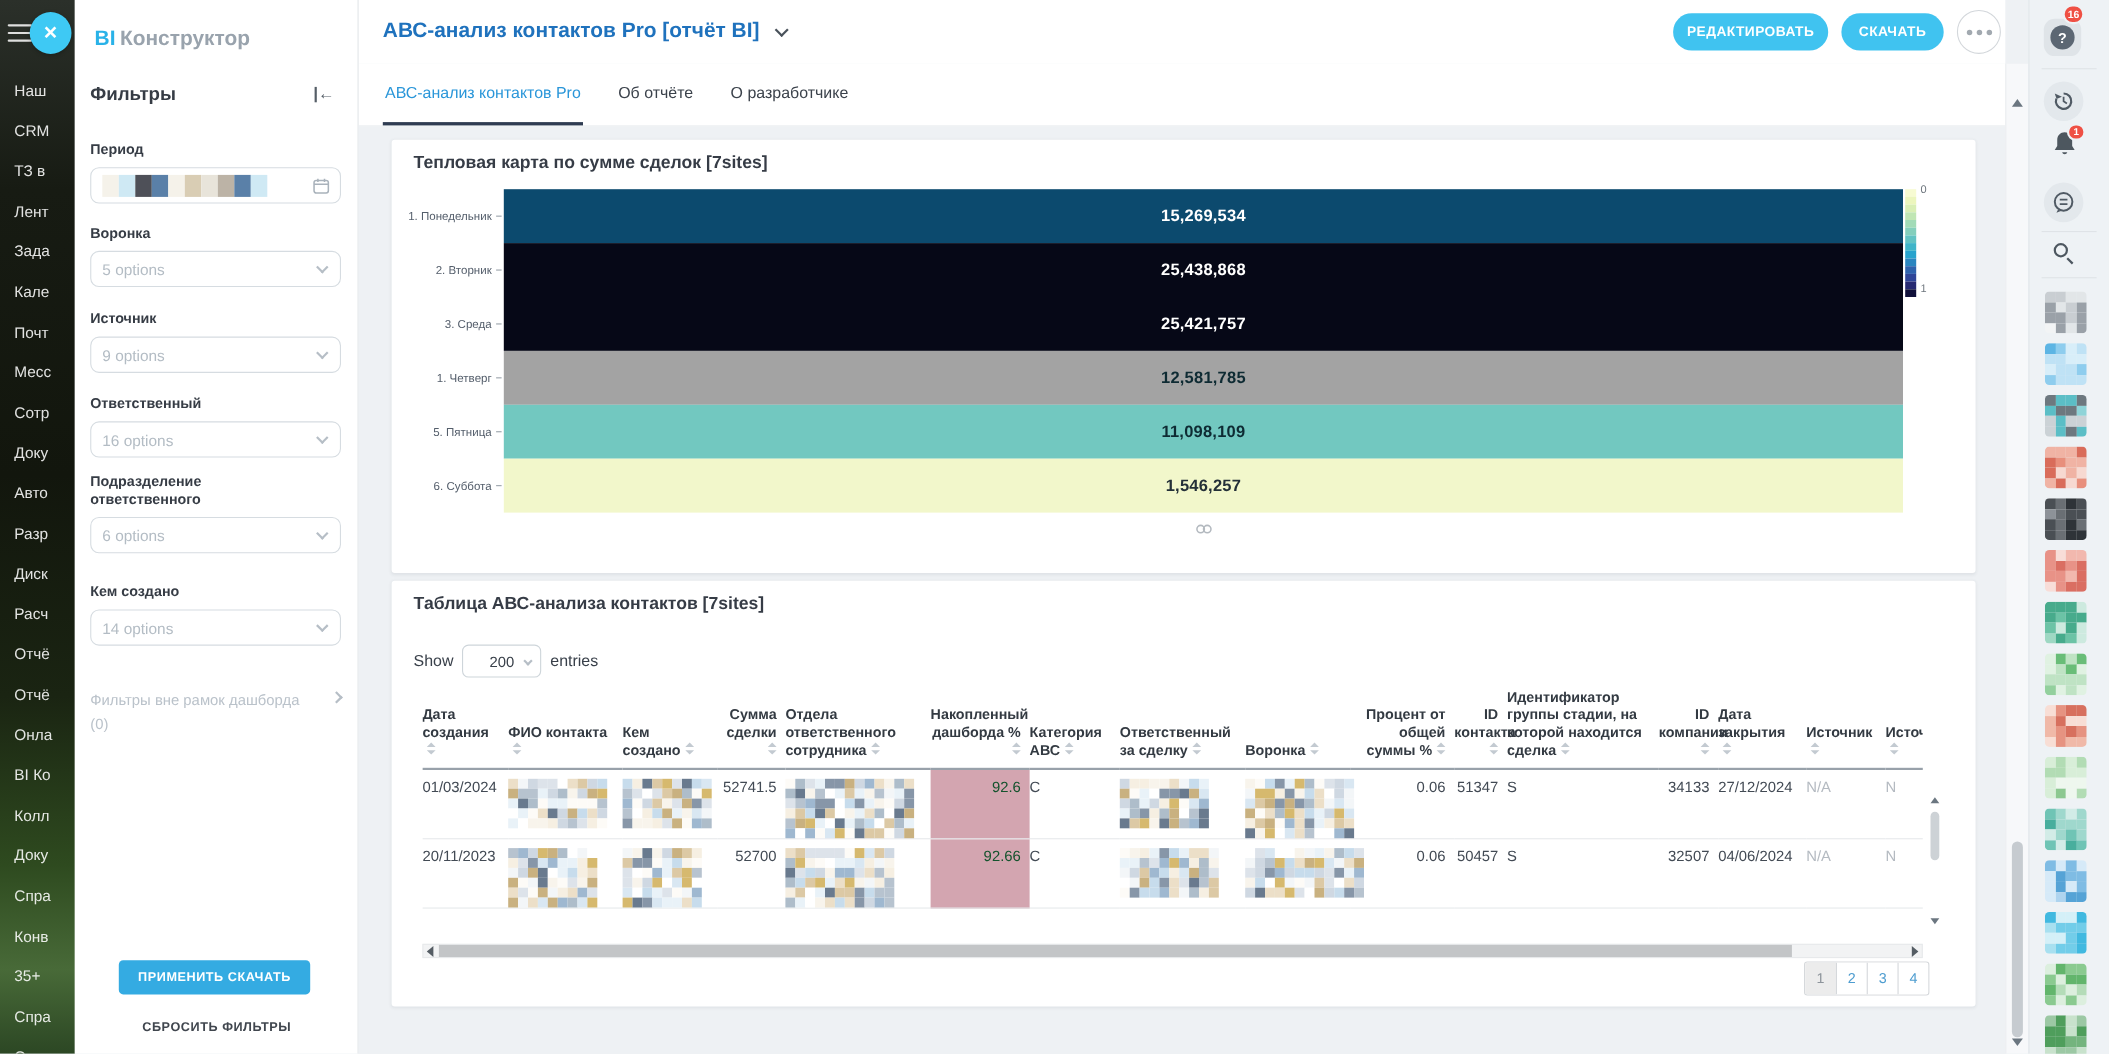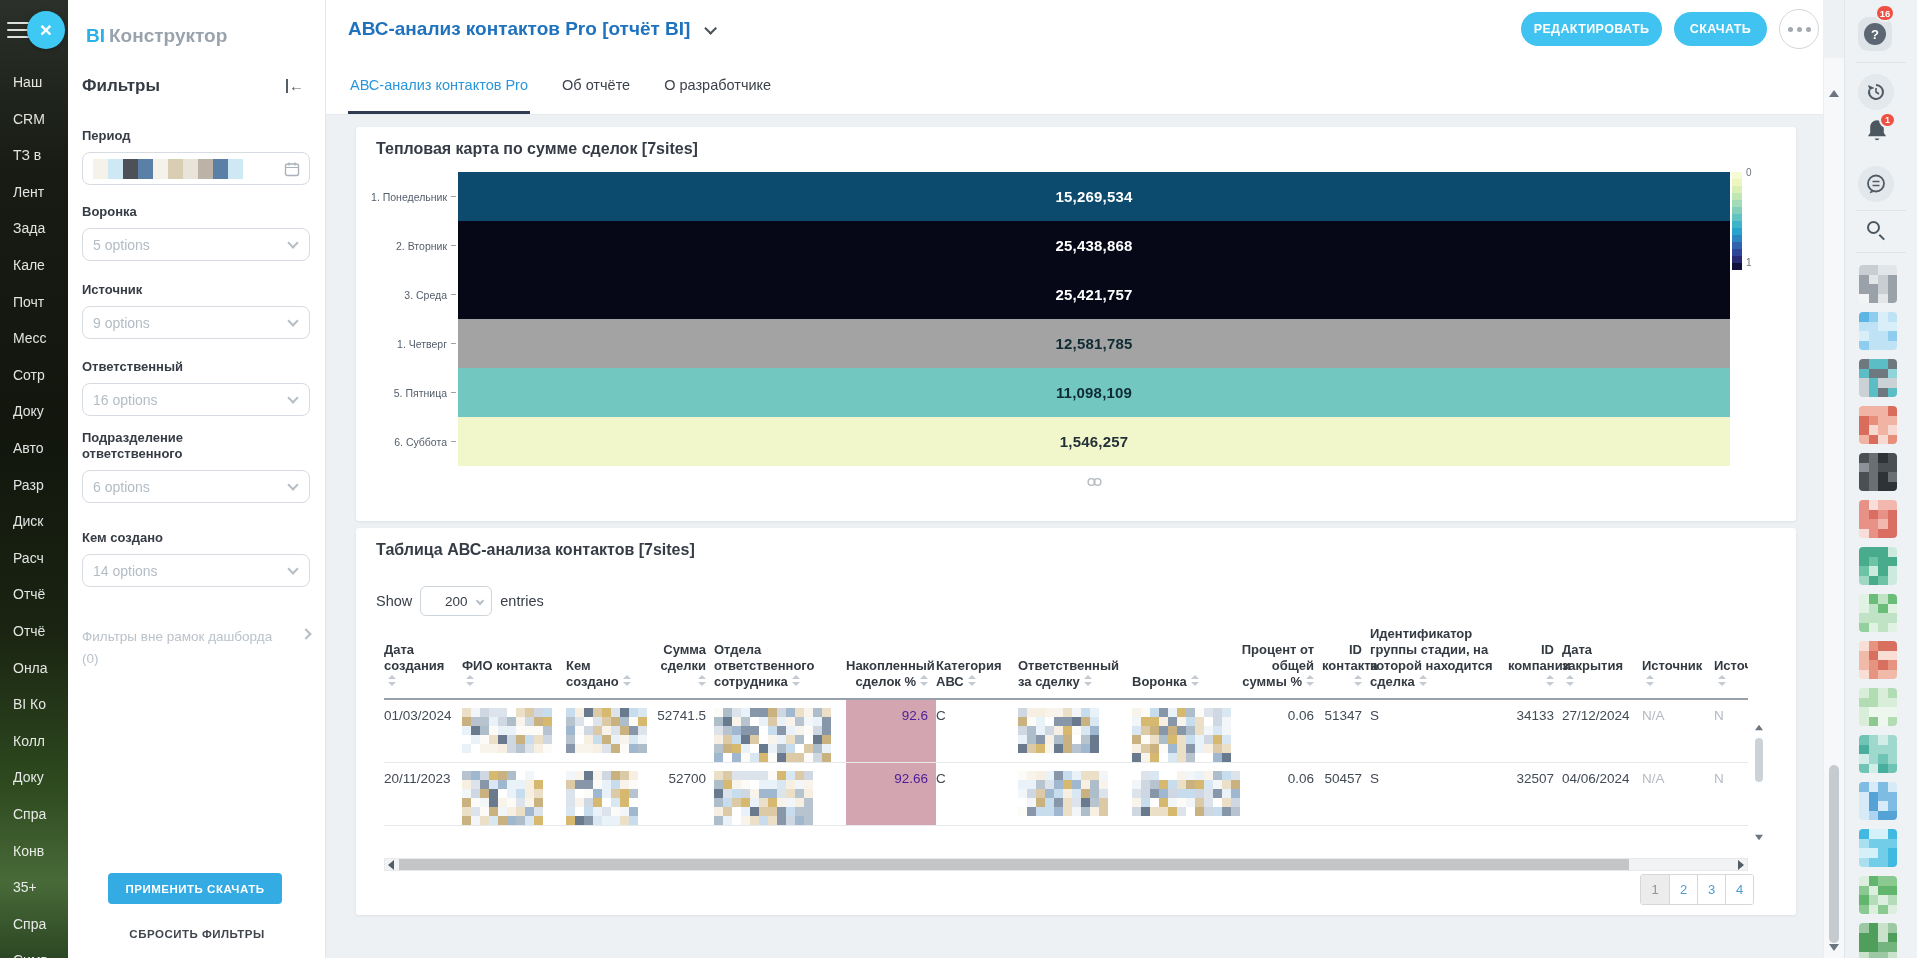--- a/index.html
+++ b/index.html
@@ -78,21 +78,21 @@
   .show-row { position:absolute; left:20px; top:58px; display:flex; align-items:center; font-size:14.5px; color:#39404a; }
   .pagesize { width:72px; height:30px; border:1px solid #ced5da; border-radius:6px; margin:0 8px; position:relative;
     display:flex; align-items:center; justify-content:center; font-size:13.5px; color:#39404a; cursor:pointer; }
   .pagesize .chev { right:8px; top:11px; width:6px; height:6px; }
   .tbl-wrap { position:absolute; left:28px; top:98px; width:1364px; height:222px; overflow:hidden; }
   table.grid { border-collapse:collapse; table-layout:fixed; width:1390px; }
   table.grid th { vertical-align:bottom; text-align:left; font-size:13px; font-weight:bold; color:#333a42; line-height:16px;
     padding:0 8px 8px 0; border-bottom:2px solid #98a1aa; cursor:pointer; }
   table.grid th.r, table.grid td.r { text-align:right; }
   table.grid td { vertical-align:top; font-size:13.5px; color:#424a54; padding:8px 8px 0 0; height:62px; border-bottom:1px solid #e6e9ec; }
-  table.grid td.pink { background:#d3a5b0; color:#4c1d95;padding-left:32px; }
+  table.grid td.pink { background:#d3a5b0; color:#14532d;padding-left:32px; }
   table.grid td .muted { color:#b4bac1; }
   .sort { display:inline-block; width:8px; height:11px; position:relative; margin-left:4px; }
   .sort:before, .sort:after { content:""; position:absolute; left:0; border-left:4px solid transparent; border-right:4px solid transparent; }
   .sort:before { top:0; border-bottom:4px solid #c3cad1; }
   .sort:after { bottom:0; border-top:4px solid #c3cad1; }
   .mosaic { display:grid; grid-auto-flow:row; }
   .mosaic i { display:block; }
 
   
   .tri-up { width:0; height:0; border-left:5px solid transparent; border-right:5px solid transparent; border-bottom:7px solid #6b7680; }
@@ -369,21 +369,21 @@
               <col style="width: 72px;">
               <col style="width: 60px;">
             </colgroup>
           <thead>
               <tr>
                 <th><span>Дата создания</span><span class="sort"></span></th>
                 <th><span>ФИО контакта</span><span class="sort"></span></th>
                 <th><span>Кем создано</span><span class="sort"></span></th>
                 <th class="r"><span>Сумма сделки</span><span class="sort"></span></th>
                 <th><span>Отдела ответственного сотрудника</span><span class="sort"></span></th>
-                <th class="r"><span>Накопленный сделок %</span><span class="sort"></span></th>
+                <th class="r"><span>Накопленный дашборда %</span><span class="sort"></span></th>
                 <th><span>Категория АВС</span><span class="sort"></span></th>
                 <th><span>Ответственный за сделку</span><span class="sort"></span></th>
                 <th><span>Воронка</span><span class="sort"></span></th>
                 <th class="r"><span>Процент от общей суммы %</span><span class="sort"></span></th>
                 <th class="r"><span>ID контакта</span><span class="sort"></span></th>
                 <th><span>Идентификатор группы стадии, на которой находится сделка</span><span class="sort"></span></th>
                 <th class="r"><span>ID компании</span><span class="sort"></span></th>
                 <th><span>Дата закрытия</span><span class="sort"></span></th>
                 <th><span>Источник</span><span class="sort"></span></th>
                 <th><span>Источник</span><span class="sort"></span></th>

